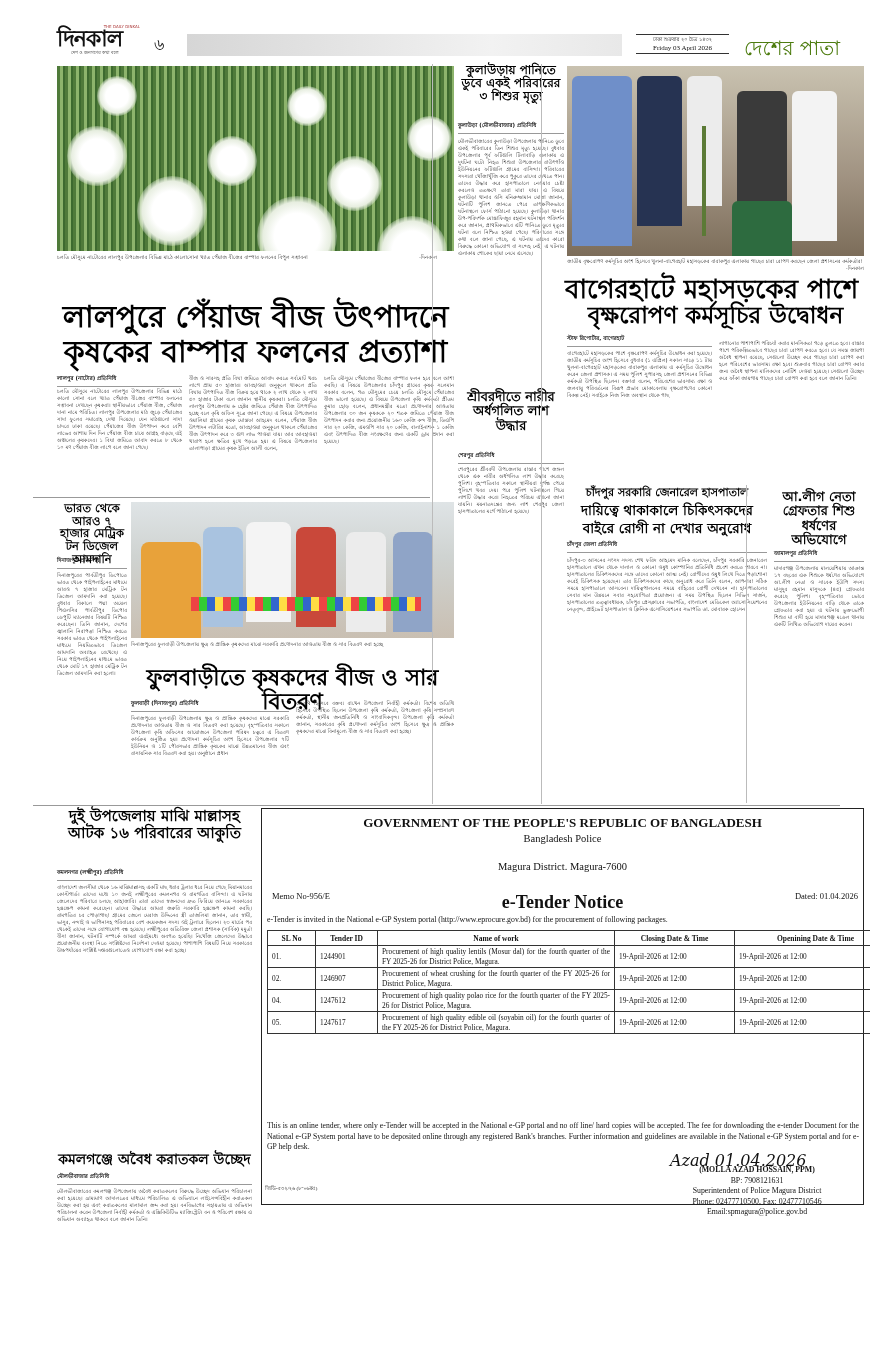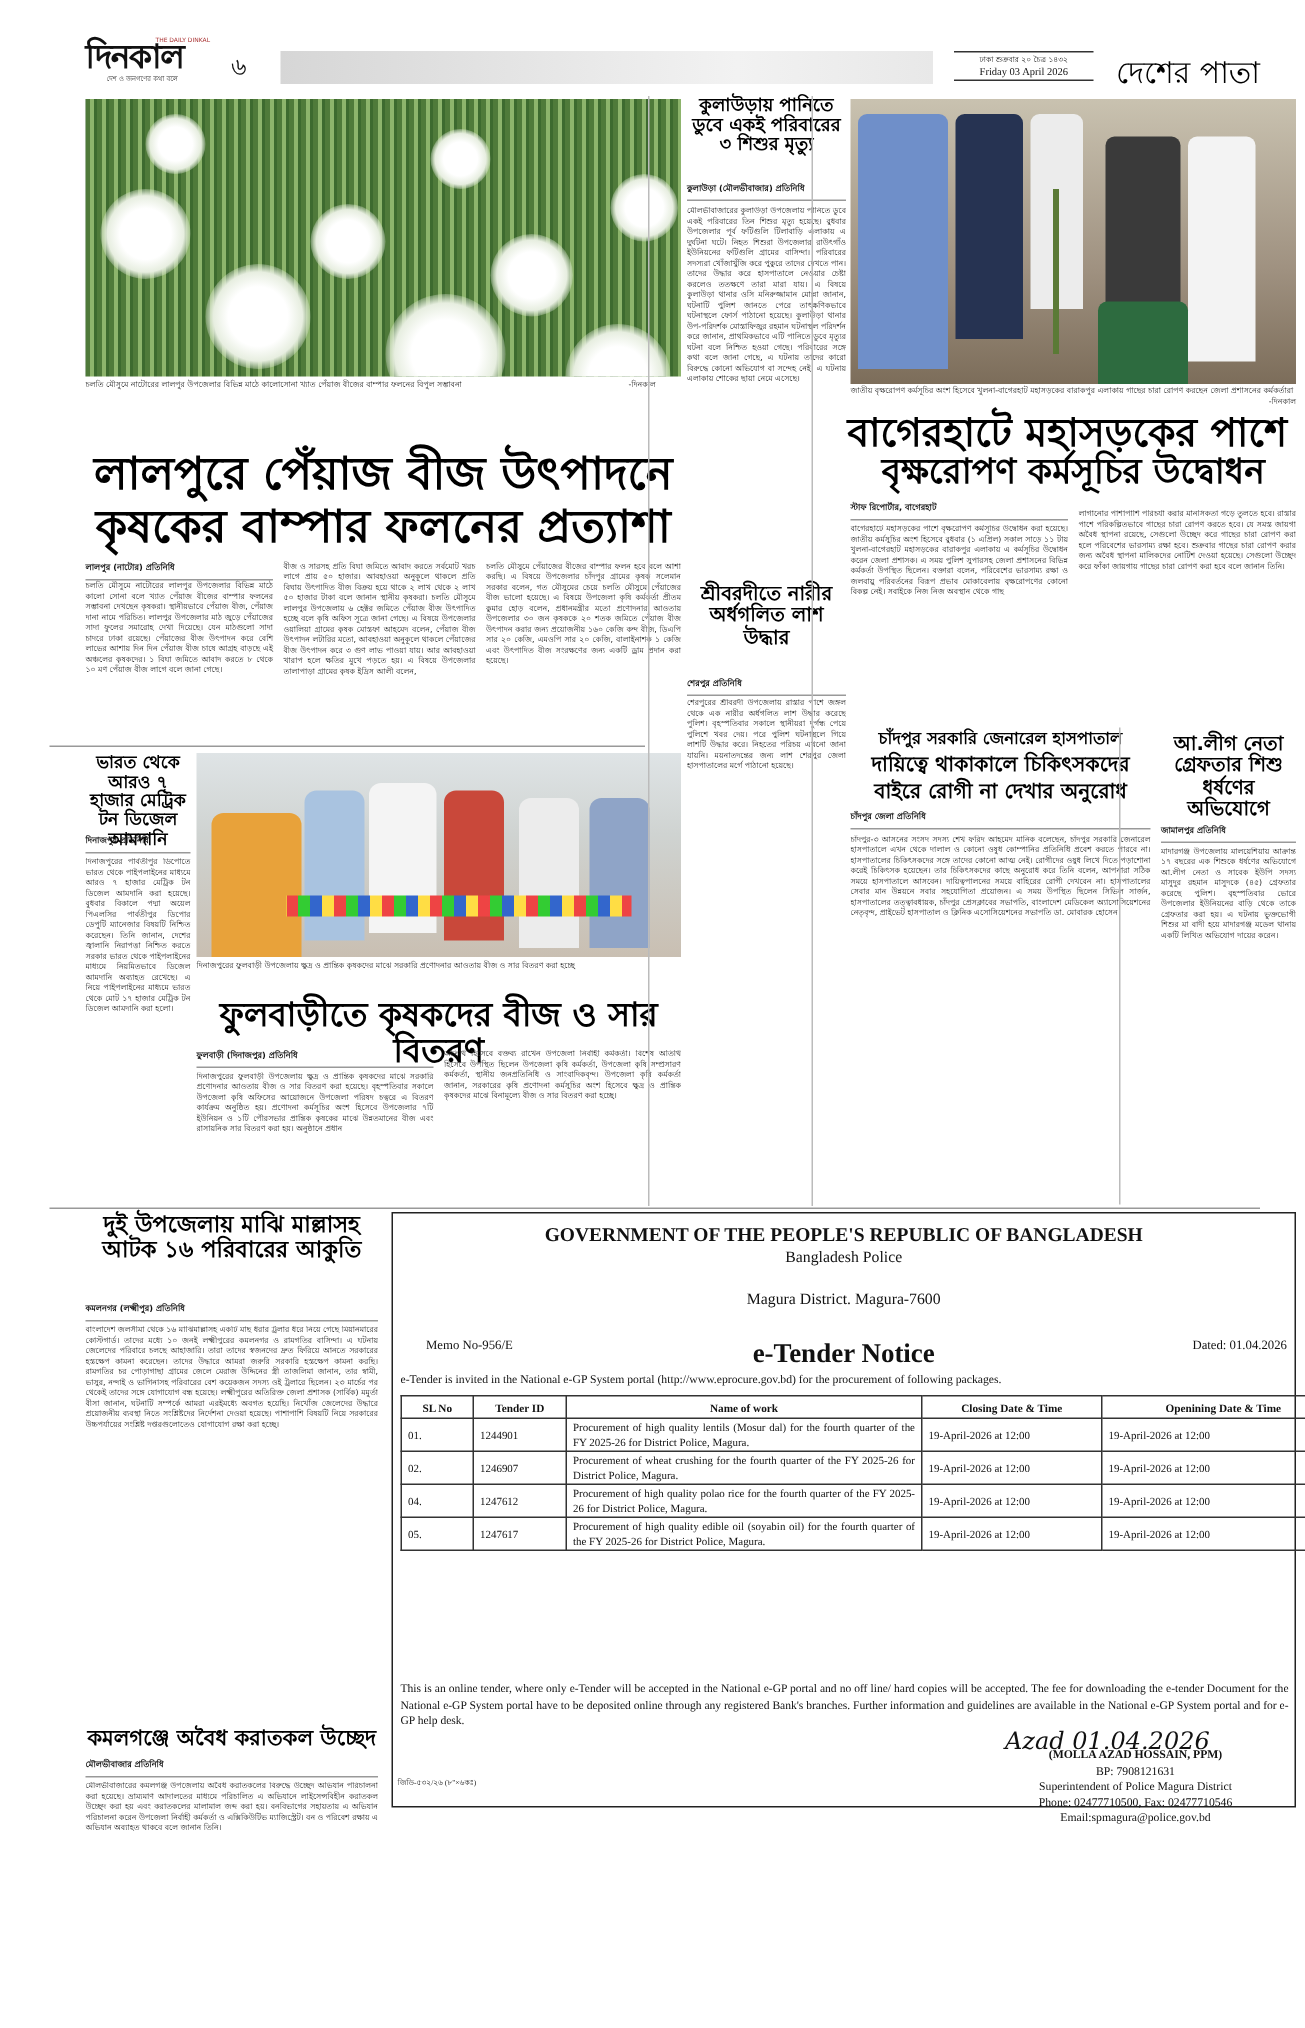--- a/index.html
+++ b/index.html
@@ -7,39 +7,39 @@
   .abs { position: absolute; margin-left: 24px; }
   .masthead-logo { left: 33px; top: 28px; width: 85px; height: 32px; }
   .logo-main { font-size: 22px; font-weight: bold; line-height: 22px; letter-spacing: -1px; }
   .logo-en { position: absolute; right: 2px; top: -4px; font-size: 4px; color: #a33; }
   .logo-tag { font-size: 4.5px; color: #333; margin-left: 14px; }
   .page-num { left: 130px; top: 32px; font-size: 16px; }
   .gray-bar { left: 163px; top: 34px; width: 435px; height: 22px; background: linear-gradient(to right, #d6d6d6, #f2f2f2 70%, #e8e8e8); }
   .dateline { left: 612px; top: 34px; width: 93px; text-align: center; border-top: 1px solid #333; border-bottom: 1px solid #333; padding: 1px 0; }
   .dateline .bn { font-size: 5px; }
   .dateline .en { font-size: 7px; font-family: "Liberation Serif", serif; }
-  .section-title { left: 720px; top: 33px; font-size: 20px; color: #000000; }
+  .section-title { left: 720px; top: 33px; font-size: 20px; color: #4d7c0f; }
   .photo { background: #7a8a60; overflow: hidden; }
   .photo.onion { left: 33px; top: 66px; width: 397px; height: 185px;
     background: repeating-linear-gradient(90deg, #4f7a3a 0 3px, #8db46c 3px 6px, #3d6a2f 6px 8px);
   }
   .photo.onion .blob { position: absolute; border-radius: 50%; background: radial-gradient(circle, #fff 0 40%, #e7eee0 60%, rgba(255,255,255,0) 75%); }
   .photo.tree { left: 543px; top: 66px; width: 297px; height: 190px; background: linear-gradient(#c9c2b0 0%, #9f9180 60%, #7c6d5a 100%); }
   .photo.tree .p { position: absolute; border-radius: 6px 6px 0 0; }
   .photo.seeds { left: 107px; top: 502px; width: 323px; height: 136px; background: linear-gradient(#dfe4e6, #cfd3d1 40%, #c9bfb2 100%); }
   .photo.seeds .p { position: absolute; border-radius: 8px 8px 0 0; }
   .caption { font-size: 5.2px; line-height: 7px; color: #222; }
   .cap-right { text-align: right; }
   .headline { font-weight: bold; text-align: center; color: #000; line-height: 1.1; }
   .byline { font-size: 5.5px; font-weight: bold; border-bottom: 1px solid #999; padding-bottom: 3px; }
   .body-text { font-size: 5.2px; line-height: 7px; color: #222; text-align: justify; }
   .ad-box { left: 237px; top: 808px; width: 603px; height: 397px; border: 1.5px solid #222; font-family: "Liberation Serif", serif; }
   .ad-gov { position: absolute; top: 6px; width: 100%; text-align: center; font-size: 13px; font-weight: bold; }
   .ad-sub { position: absolute; width: 100%; text-align: center; font-size: 10.5px; }
-  .ad-memo { position: absolute; left: 22px; top: 82px; font-size: 8.5px; }
+  .ad-memo { position: absolute; left: 10px; top: 82px; font-size: 8.5px; }
   .ad-dated { position: absolute; right: 5px; top: 82px; font-size: 8.5px; }
   .ad-title { position: absolute; top: 83px; width: 100%; text-align: center; font-size: 18px; font-weight: bold; }
   .ad-intro { position: absolute; left: 5px; top: 106px; font-size: 7.8px; }
   table.tender { position: absolute; left: 5px; top: 121px; width: 630px; border-collapse: collapse; font-family: "Liberation Serif", serif; }
   table.tender th { font-size: 7.5px; font-weight: bold; border: 1px solid #333; height: 15px; padding: 0 3px; }
   table.tender td { font-size: 7.3px; border: 1px solid #333; padding: 1px 4px; vertical-align: middle; }
   table.tender td.work { text-align: justify; line-height: 9.5px; }
   .ad-foot { position: absolute; left: 5px; top: 312px; width: 592px; font-size: 7.7px; line-height: 10.5px; text-align: justify; }
   .sig { position: absolute; left: 390px; top: 356px; width: 210px; text-align: center; font-size: 7.8px; line-height: 10.5px; }
   .sig .name { font-weight: bold; }

